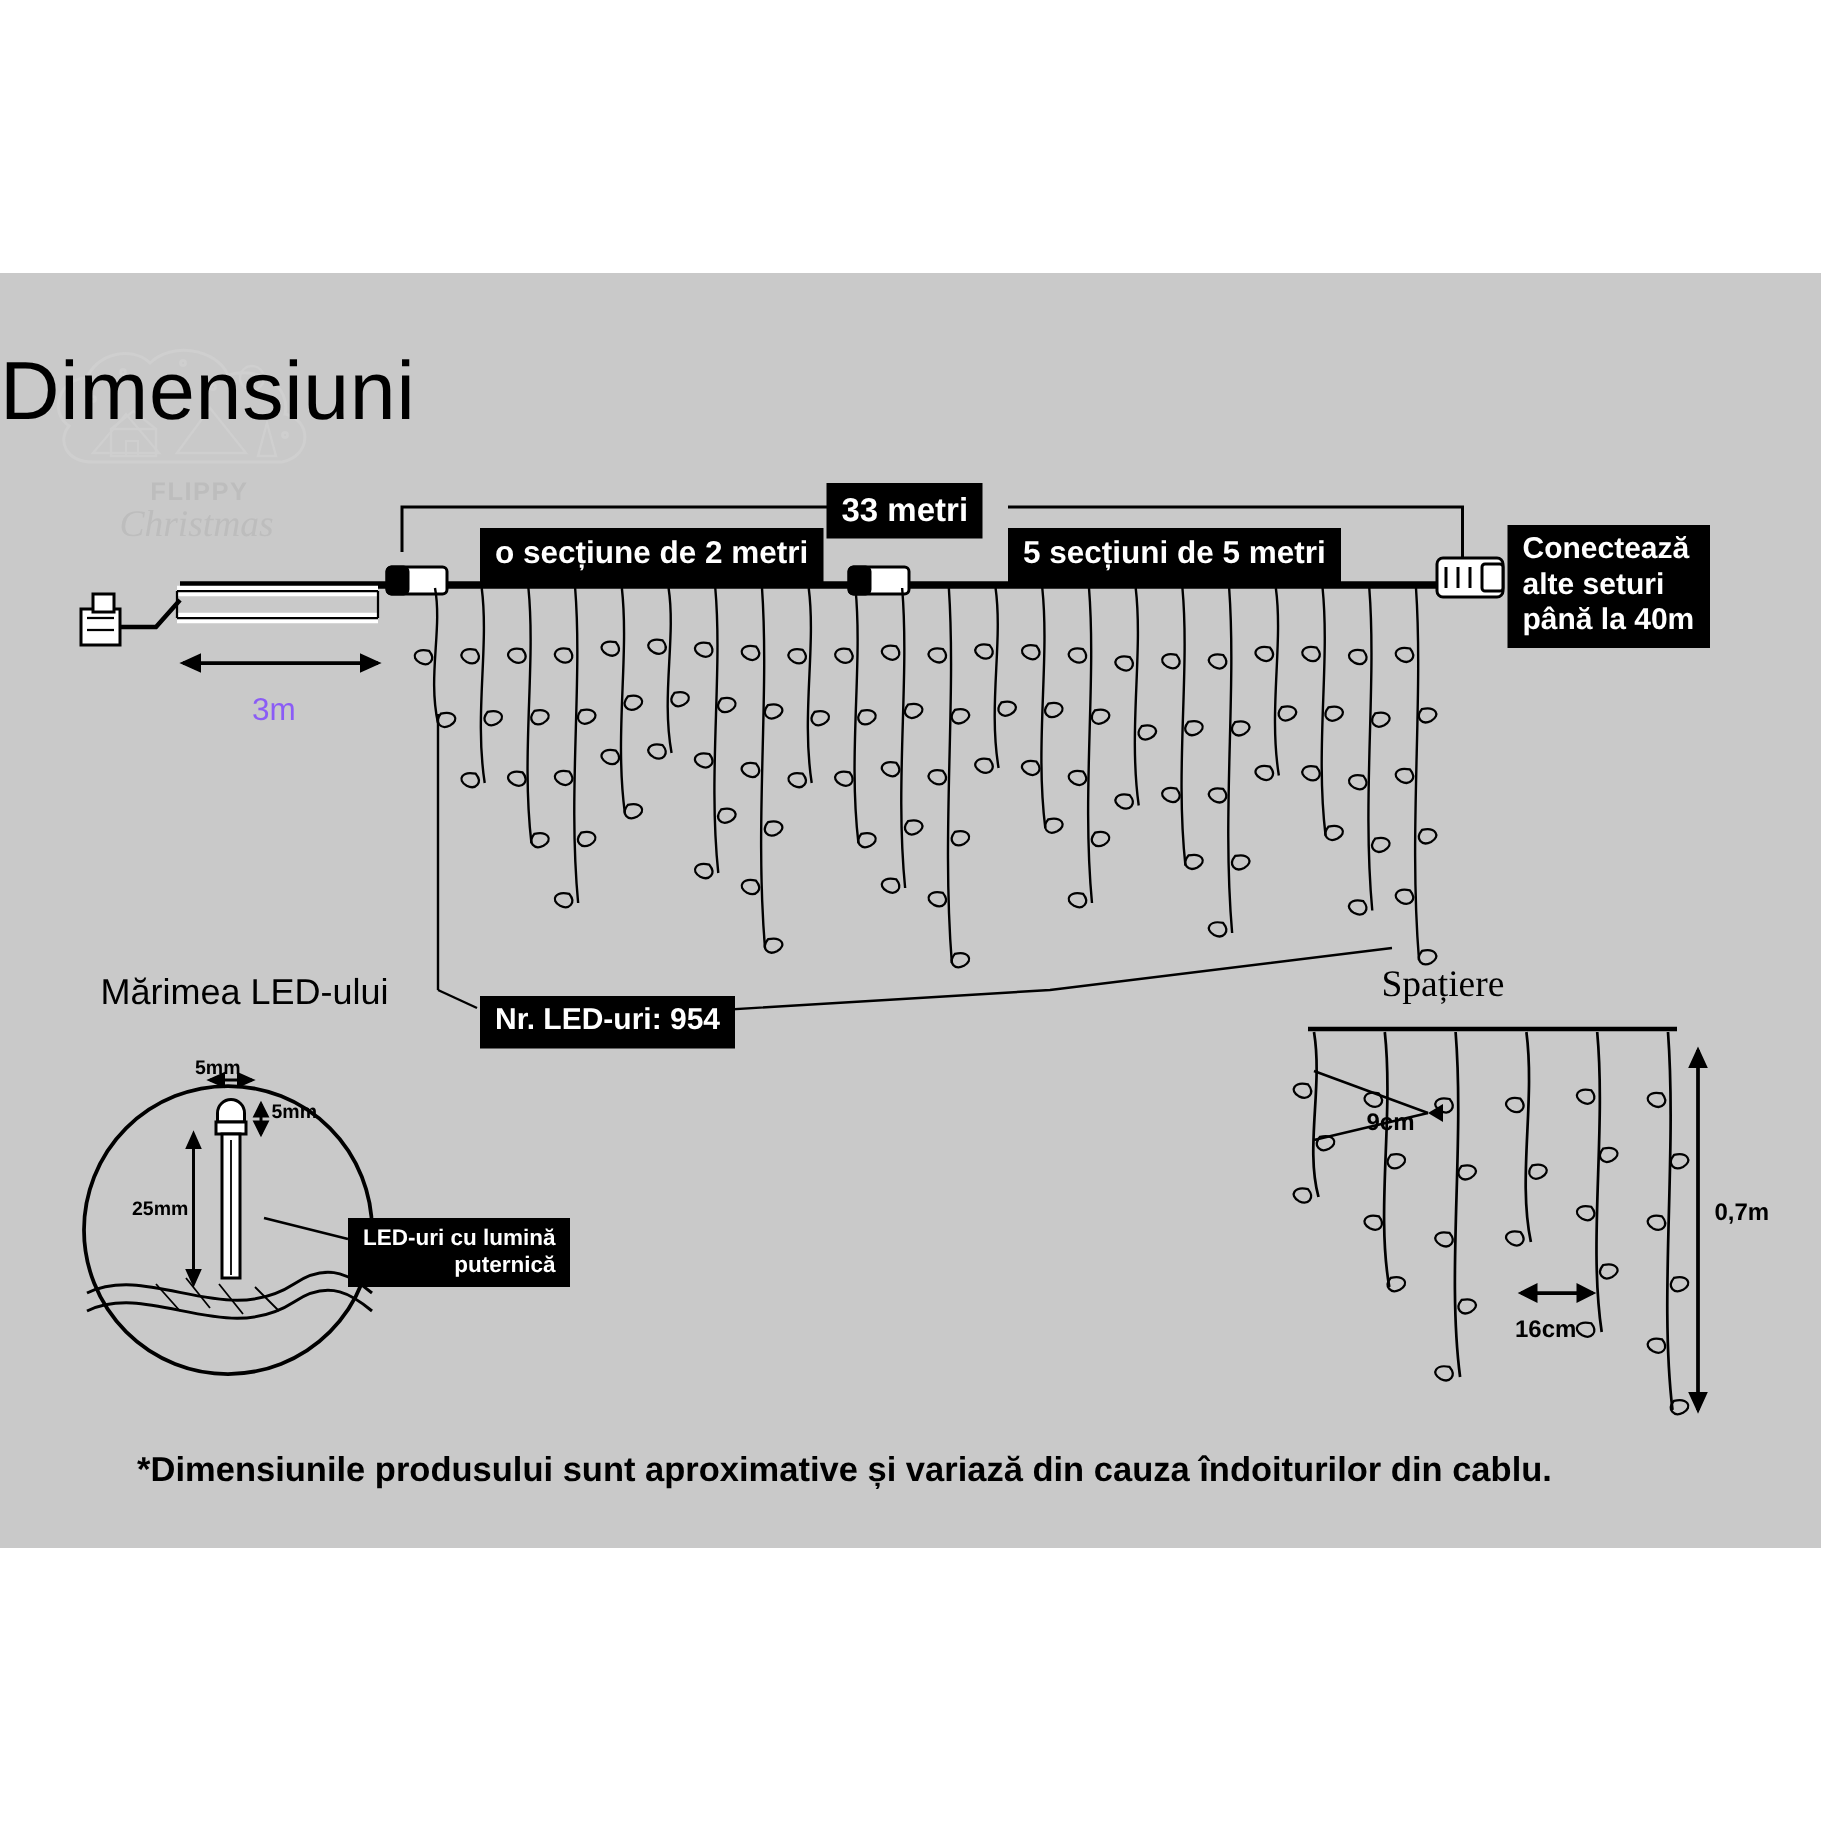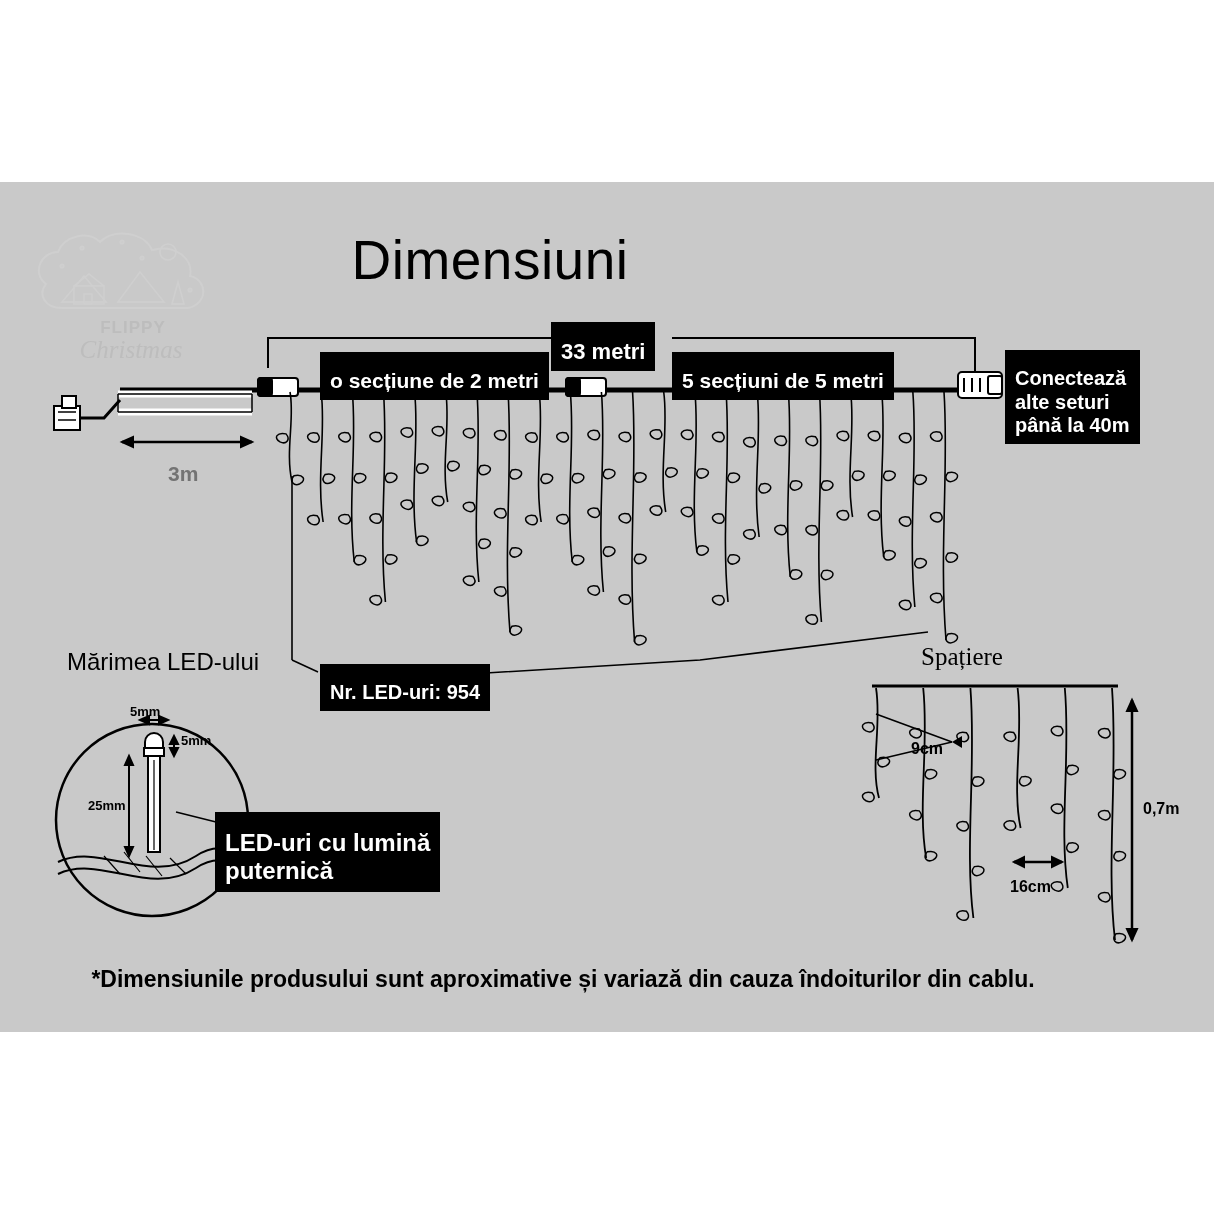--- a/index.html
+++ b/index.html
@@ -36,46 +36,45 @@
     height: 1214px;
     pointer-events: none;
   }
   .lbl {
     position: absolute;
     background: #000000;
     color: #ffffff;
     font-family: "Liberation Sans", sans-serif;
     font-weight: bold;
     line-height: 1.18;
-    padding: 17px 10px 6px 10px;
+    padding: 5px 10px 6px 10px;
     white-space: pre-line;
     box-sizing: border-box;
   }
   .plain {
     position: absolute;
     color: #000000;
     font-family: "Liberation Sans", sans-serif;
     white-space: pre-line;
   }
   #title {
     left: 0;
     top: 228px;
     width: 980px;
-    text-align: center;
     font-size: 55px;
     font-weight: normal;
     letter-spacing: 0.5px;
   }
   #lbl-33m { left: 551px; top: 322px; font-size: 22px; }
   #lbl-sec3 { left: 320px; top: 352px; font-size: 21px; }
   #lbl-sec5 { left: 672px; top: 352px; font-size: 21px; }
   #lbl-connect { left: 1005px; top: 350px; font-size: 20px; text-align: left; }
   #lbl-leds { left: 320px; top: 664px; font-size: 20px; }
-  #lbl-bright { left: 215px; top: 812px; font-size: 24px; }
-  #lbl-3m { left: 168px; top: 462px; font-size: 21px; font-weight: bold; color: #737373; }
+  #lbl-bright { left: 232px; top: 812px; font-size: 15px; text-align: right; }
+  #lbl-3m { left: 168px; top: 462px; font-size: 21px; font-weight: normal; color: #8b5cf6; }
   #lbl-marimea { left: 56px; top: 648px; font-size: 24px; margin-left: 11px; }
   #lbl-spatiere { left: 921px; top: 643px; font-size: 25px; font-family: Liberation Serif, serif; }
   #lbl-5mm-top { left: 130px; top: 704px; font-size: 13px; font-weight: bold; }
   #lbl-5mm-right { left: 181px; top: 733px; font-size: 13px; font-weight: bold; }
   #lbl-25mm { left: 88px; top: 798px; font-size: 13px; font-weight: bold; }
   #lbl-9cm { left: 911px; top: 740px; font-size: 16px; font-weight: bold; }
   #lbl-16cm { left: 1010px; top: 878px; font-size: 16px; font-weight: bold; }
   #lbl-07m { left: 1143px; top: 800px; font-size: 16px; font-weight: bold; }
   #footnote {
     left: 0;

